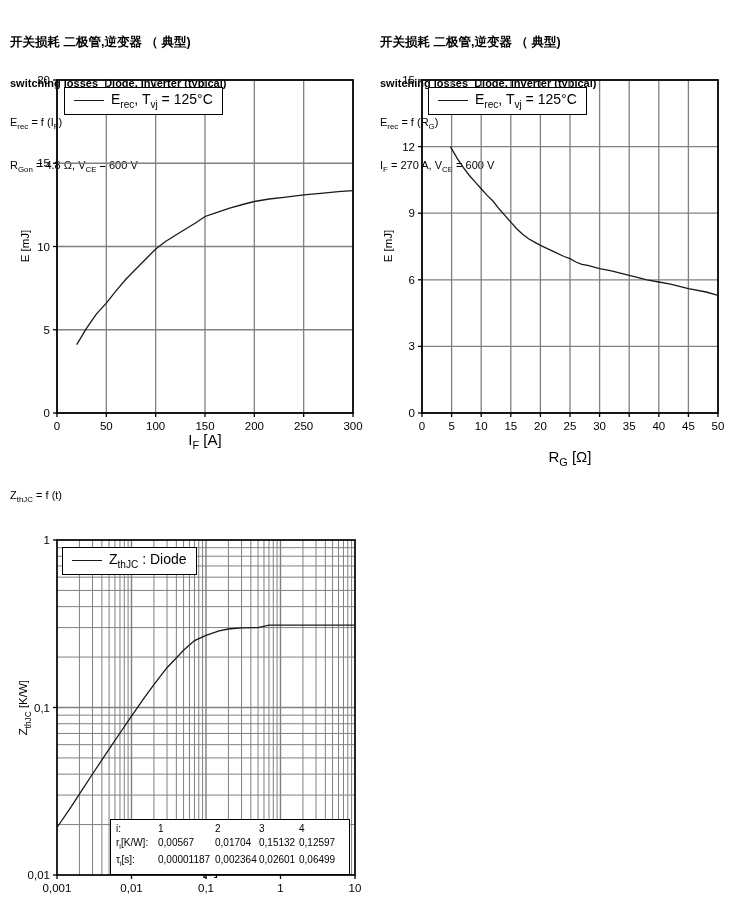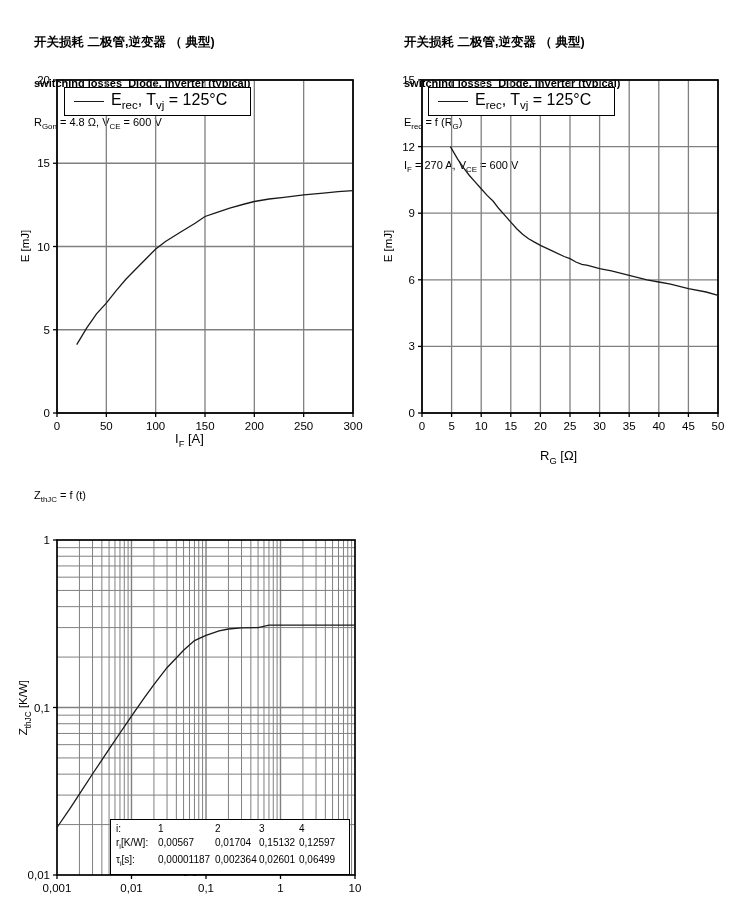--- a/index.html
+++ b/index.html
@@ -1,41 +1,42 @@
 <!DOCTYPE html>
 <html><head>
 <meta charset="utf-8">
 <style>
   html,body{margin:0;padding:0;background:#fff;}
   .page{position:relative;width:733px;height:917px;background:#ffffff;overflow:hidden;
         font-family:"Liberation Sans","DejaVu Sans",sans-serif;color:#000;}
-  .hdr{position:absolute;font-size:11px;line-height:13px;white-space:pre;margin-left:24px;}
+  .hdr{position:absolute;font-size:11px;line-height:13px;white-space:pre;}
   .hdr .zh{font-weight:bold;font-size:12.5px;line-height:16px;}
   .hdr .en{font-weight:bold;line-height:14px;}
   sub{font-size:0.72em;}
   svg.chart{position:absolute;}
   svg .tick{font-family:"Liberation Sans","DejaVu Sans",sans-serif;font-size:11.5px;fill:#000;}
   .legend{position:absolute;display:flex;align-items:center;background:#fff;
-          border:1.6px solid #000;padding:3px 23px 4px 9px;font-size:16px;white-space:pre;}
+          border:1.6px solid #000;padding:3px 9px 4px 9px;font-size:14px;white-space:pre;}
   .lline{display:inline-block;width:30px;height:0;border-top:1.5px solid #1a1a1a;margin-right:7px;}
-  .xlab{position:absolute;font-size:13px;text-align:left;white-space:pre;}
+  .xlab{position:absolute;font-size:15px;text-align:center;white-space:pre;}
   .ylab{position:absolute;font-size:11.5px;text-align:center;white-space:pre;transform:rotate(-90deg);}
   .ftable{position:absolute;left:110px;top:819px;background:#fff;border:1.3px solid #000;
           display:grid;grid-template-columns:42px 57px 44px 40px 45px;
           font-size:10px;line-height:13.5px;padding:2px 5px 3px 5px;}
   .ftable span{white-space:pre;}
 </style>
 </head>
 <body>
 
 <div class="page">
 
   <div class="hdr" style="left:10px;top:8px">
     <div class="zh">开关损耗 二极管,逆变器 （ 典型)</div>
     <div class="en">switching losses  Diode, Inverter (typical)</div>
+    <div><span>E</span><sub>rec</sub><span> = f (I</span><sub>F</sub><span>)</span></div>
     <div><span>R</span><sub>Gon</sub><span> = 4.8 Ω, V</span><sub>CE</sub><span> = 600 V</span></div>
   </div>
 
   <div class="hdr" style="left:380px;top:8px">
     <div class="zh">开关损耗 二极管,逆变器 （ 典型)</div>
     <div class="en">switching losses  Diode, Inverter (typical)</div>
     <div><span>E</span><sub>rec</sub><span> = f (R</span><sub>G</sub><span>)</span></div>
     <div><span>I</span><sub>F</sub><span> = 270 A, V</span><sub>CE</sub><span> = 600 V</span></div>
   </div>
 
@@ -212,20 +213,23 @@
       <text x="50" y="14" text-anchor="end" class="tick">1</text>
       <path d="M57.0 297.5L70.1 278.3L79.4 264.1L92.5 244.0L109.1 219.2L120.0 203.0L131.5 186.2L144.6 167.3L153.9 154.7L167.0 137.7L183.6 120.3L194.5 110.6L206.0 105.3L219.1 100.8L228.4 99.0L241.5 97.9L258.1 97.6L269.0 95.2L280.5 95.2L302.9 95.2L332.6 95.2L355.0 95.2" fill="none" stroke="#1a1a1a" stroke-width="1.3"></path>
     </svg>
 
   <div class="legend" style="left:64px;top:87px">
     <span class="lline"></span><span><span>E</span><sub>rec</sub><span>, T</span><sub>vj</sub><span> = 125°C</span></span>
   </div>
   <div class="legend" style="left:428px;top:87px">
     <span class="lline"></span><span><span>E</span><sub>rec</sub><span>, T</span><sub>vj</sub><span> = 125°C</span></span>
   </div>
+  <div class="legend" style="left:62px;top:547px">
+    <span class="lline"></span><span><span>Z</span><sub>thJC</sub><span> : Diode</span></span>
+  </div>
 
   <div class="xlab" style="left:175px;top:431px;width:60px"><span>I</span><sub>F</sub><span> [A]</span></div>
   <div class="xlab" style="left:540px;top:448px;width:60px"><span>R</span><sub>G</sub><span> [Ω]</span></div>
   <div class="xlab" style="left:176px;top:861px;width:60px"><span>t [s]</span></div>
 
   <div class="ylab" style="left:3px;top:240px;width:44px"><span>E [mJ]</span></div>
   <div class="ylab" style="left:366px;top:240px;width:44px"><span>E [mJ]</span></div>
   <div class="ylab" style="left:-15px;top:700px;width:80px"><span>Z</span><sub>thJC</sub><span> [K/W]</span></div>
 
   <div class="ftable">

